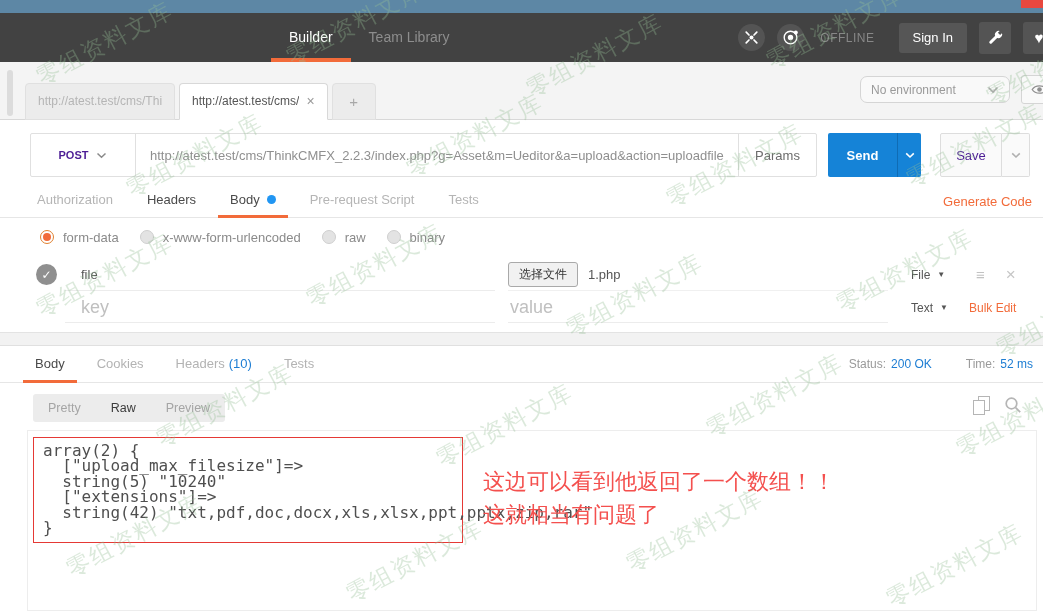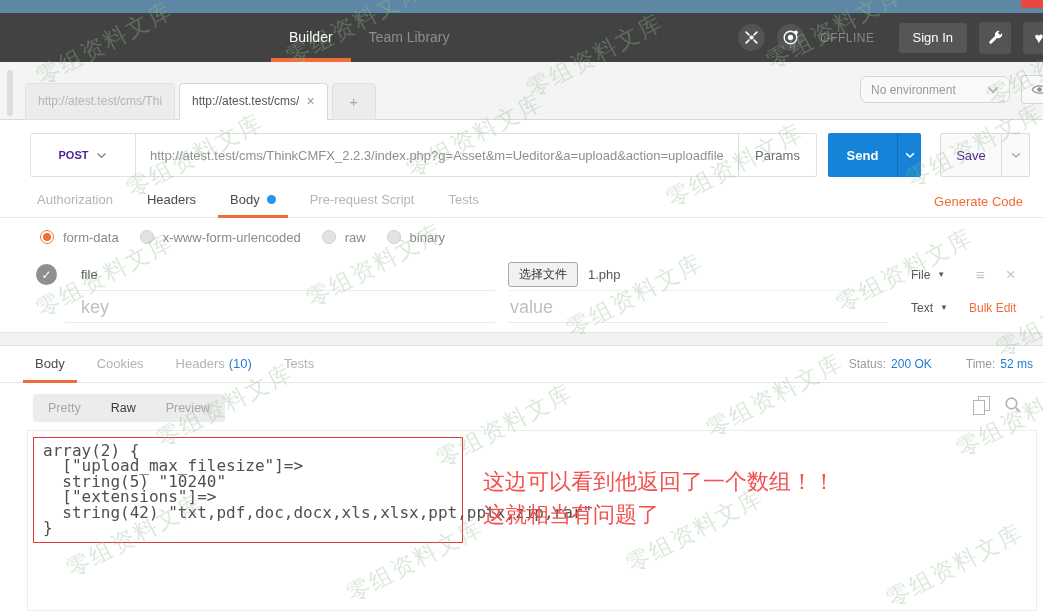--- a/index.html
+++ b/index.html
@@ -45,21 +45,21 @@
   .method { width: 105px; display: flex; align-items: center; justify-content: center; gap: 8px; font-size: 11px; font-weight: bold; color: #4c1d95; border-right: 1px solid #e0e0e0; cursor: pointer; }
   .url-input { flex: 1; border: none; outline: none; padding: 0 14px; font-size: 13px; color: #8f8f8f; font-family: inherit; background: transparent; }
   .params-btn { width: 78px; display: flex; align-items: center; justify-content: center; font-size: 13px; color: #6b6b6b; border-left: 1px solid #e0e0e0; cursor: pointer; }
   .send-group { display: flex; margin-left: 11px; }
   .send-btn { width: 69px; background: #1583d7; color: #fff; font-size: 13px; font-weight: bold; border: none; border-radius: 2px 0 0 2px; font-family: inherit; cursor: pointer; }
   .send-chev { width: 24px; background: #1583d7; border: none; border-left: 1px solid #0f6cb5; border-radius: 0 2px 2px 0; display: flex; align-items: center; justify-content: center; cursor: pointer; }
   .save-group { display: flex; margin-left: 19px; height: 44px; }
   .save-btn { width: 62px; background: #fafafa; border: 1px solid #ddd; border-radius: 2px 0 0 2px; color: #4c1d95; font-size: 13px; font-family: inherit; cursor: pointer; }
   .save-chev { width: 28px; background: #fafafa; border: 1px solid #ddd; border-left: none; border-radius: 0 2px 2px 0; display: flex; align-items: center; justify-content: center; cursor: pointer; }
 
-  .reqsec-tabs { position: absolute; left: 0; right: 0; top: 65px; height: 33px; border-bottom: 1px solid #e6e6e6; display: flex; align-items: center; padding: 0 20px 0 25px; }
+  .reqsec-tabs { position: absolute; left: 0; right: 0; top: 65px; height: 33px; border-bottom: 1px solid #e6e6e6; display: flex; align-items: center; padding: 0 11px 0 25px; }
   .rtab { height: 33px; line-height: 31px; padding: 0 12px; margin-right: 10px; font-size: 13px; color: #b5b5b5; border-bottom: 3px solid transparent; cursor: pointer; display: flex; align-items: center; gap: 7px; }
   .rtab.dark { color: #4a4a4a; }
   .rtab.active { color: #4a4a4a; border-bottom-color: #f26b3a; }
   .body-dot { width: 9px; height: 9px; border-radius: 50%; background: #2196f3; display: inline-block; }
   .gen-code { margin-left: auto; font-size: 13px; color: #f26b3a; cursor: pointer; }
 
   .bodytype-row { position: absolute; left: 40px; top: 105px; height: 24px; display: flex; align-items: center; font-size: 13px; color: #8a8a8a; }
   .radio-item { display: flex; align-items: center; margin-right: 21px; cursor: pointer; }
   .radio { width: 14px; height: 14px; border-radius: 50%; background: #e3e3e3; border: 1px solid #cfcfcf; margin-right: 9px; position: relative; }
   .radio.sel { background: #fff; border-color: #e0812f; }

